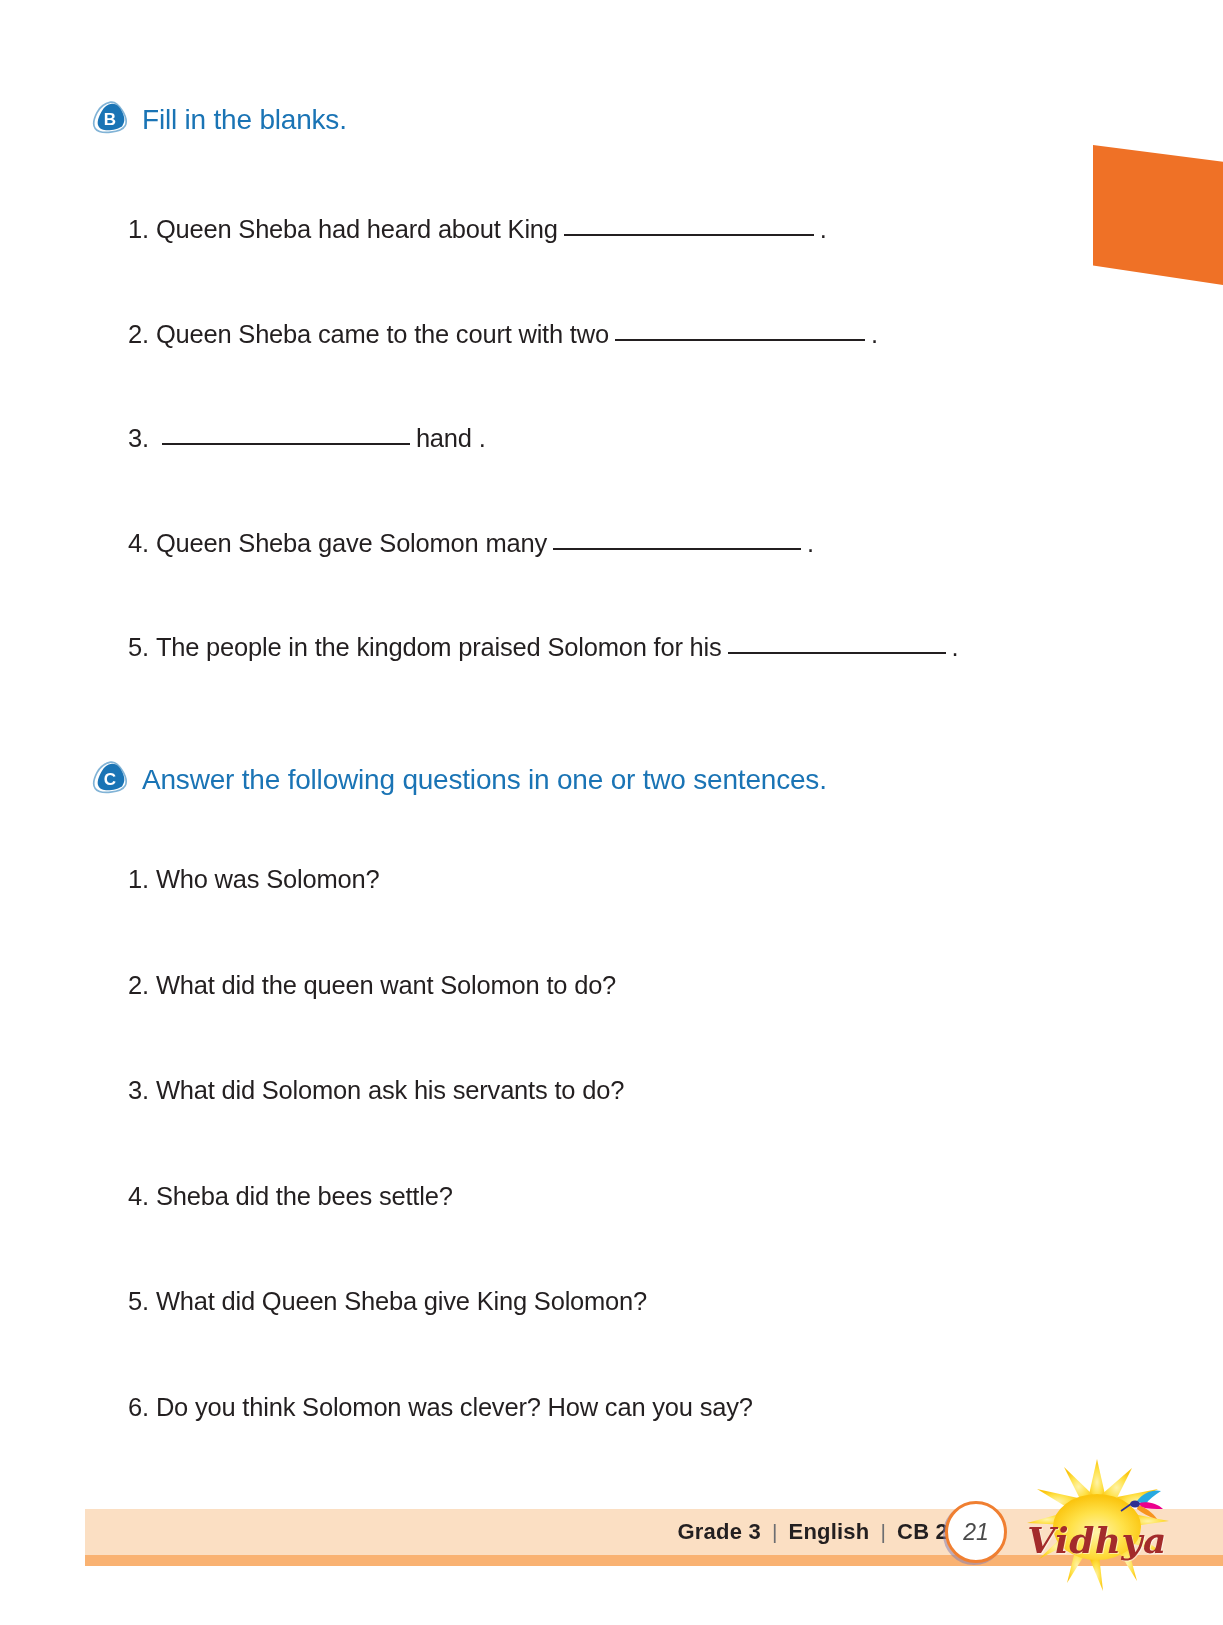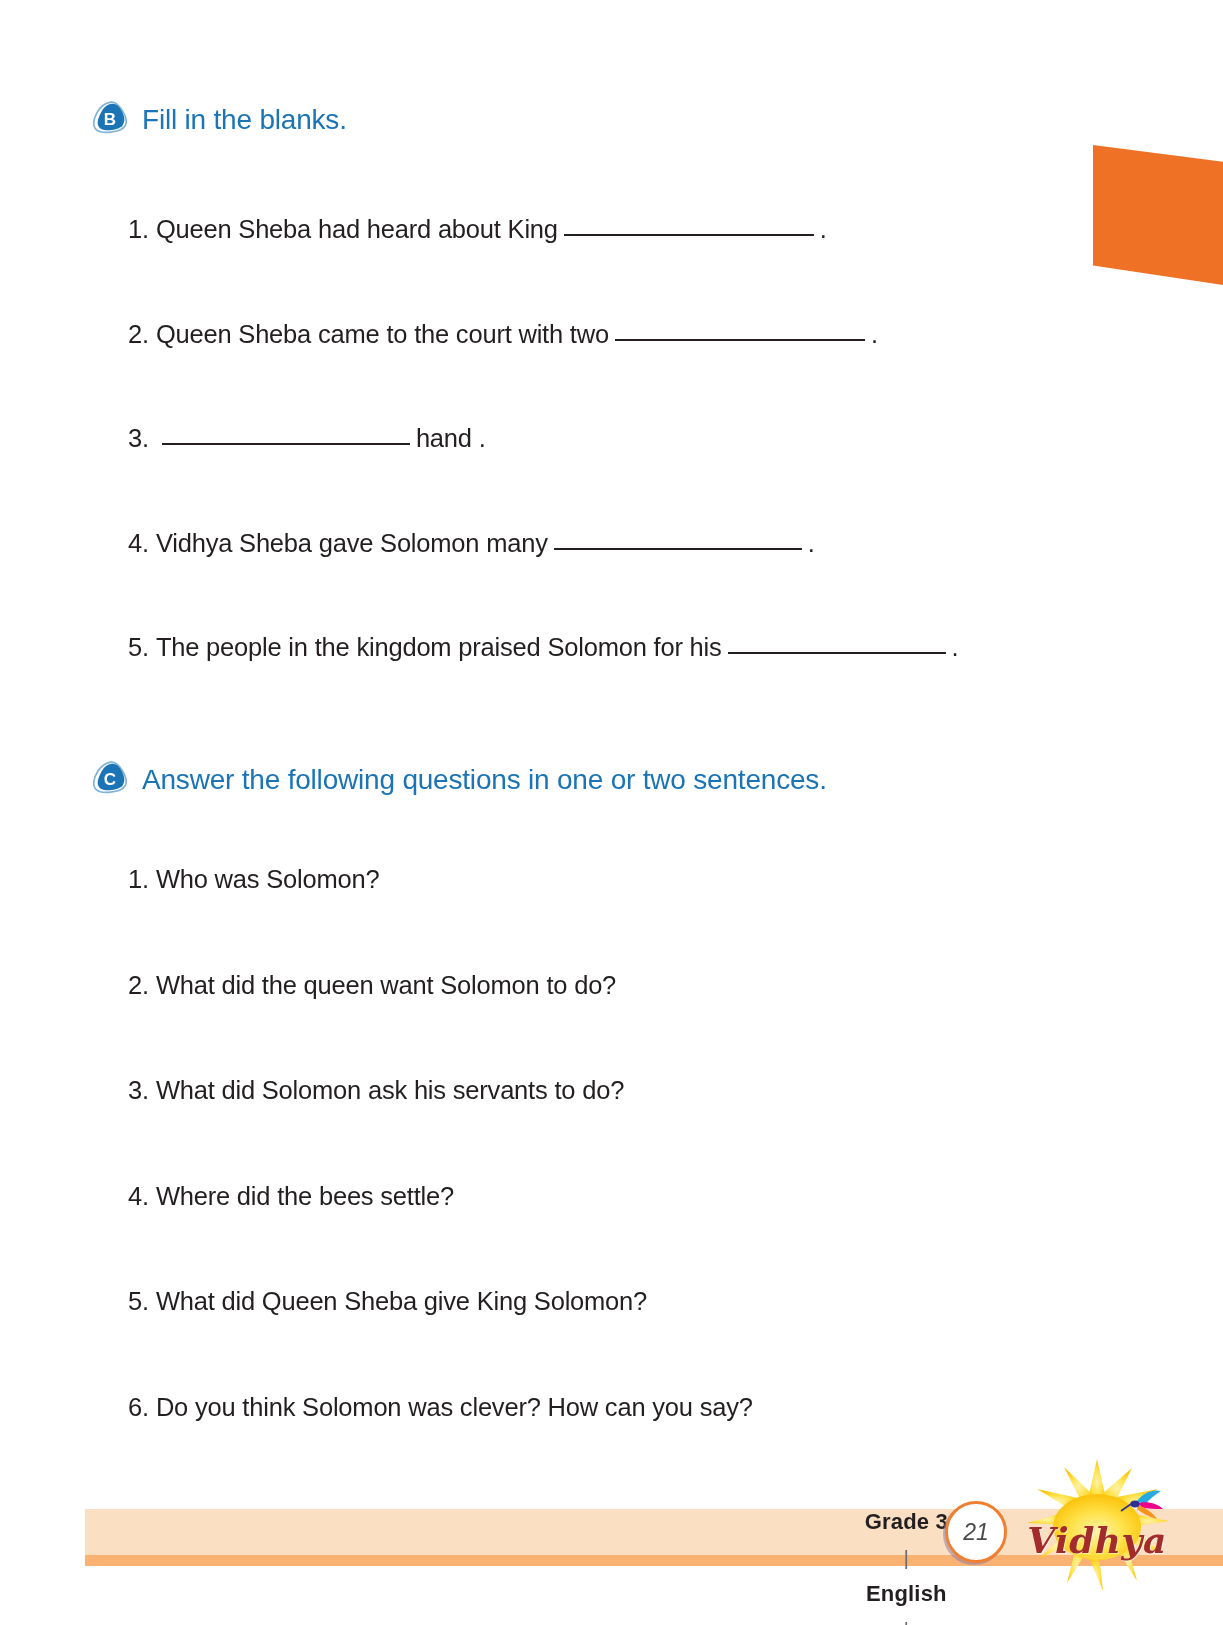--- a/index.html
+++ b/index.html
@@ -132,21 +132,20 @@
     top: 0;
     height: 46px;
     display: flex;
     align-items: center;
     gap: 11px;
     color: #231f20;
     font-size: 22px;
     font-weight: bold;
     letter-spacing: 0.2px;
     white-space: nowrap;
-    flex-direction: column;
   }
   .footer-sep {
     color: #6d6e71;
     font-weight: normal;
     font-size: 21px;
   }
 
   .page-badge {
     position: absolute;
     right: 216px;
@@ -240,21 +239,21 @@
         <span class="blank w2"></span>
         <span class="tail">.</span>
       </div>
       <div class="qitem" style="margin-bottom:74px;">
         <span class="qnum">3.</span>
         <span class="blank w3"></span>
         <span class="tail">hand .</span>
       </div>
       <div class="qitem" style="margin-bottom:74px;">
         <span class="qnum">4.</span>
-        <span class="qtext">Vidhya Sheba gave Solomon many</span>
+        <span class="qtext">Queen Sheba gave Solomon many</span>
         <span class="blank w4"></span>
         <span class="tail">.</span>
       </div>
       <div class="qitem">
         <span class="qnum">5.</span>
         <span class="qtext">The people in the kingdom praised Solomon for his</span>
         <span class="blank w5"></span>
         <span class="tail">.</span>
       </div>
     </div>
@@ -281,21 +280,21 @@
       <div class="qitem" style="margin-bottom:75px;">
         <span class="qnum">2.</span>
         <span class="qtext">What did the queen want Solomon to do?</span>
       </div>
       <div class="qitem" style="margin-bottom:75px;">
         <span class="qnum">3.</span>
         <span class="qtext">What did Solomon ask his servants to do?</span>
       </div>
       <div class="qitem" style="margin-bottom:75px;">
         <span class="qnum">4.</span>
-        <span class="qtext">Where did the bees settle?</span>
+        <span class="qtext">Sheba did the bees settle?</span>
       </div>
       <div class="qitem" style="margin-bottom:75px;">
         <span class="qnum">5.</span>
         <span class="qtext">What did Queen Sheba give King Solomon?</span>
       </div>
       <div class="qitem">
         <span class="qnum">6.</span>
         <span class="qtext">Do you think Solomon was clever? How can you say?</span>
       </div>
     </div>

